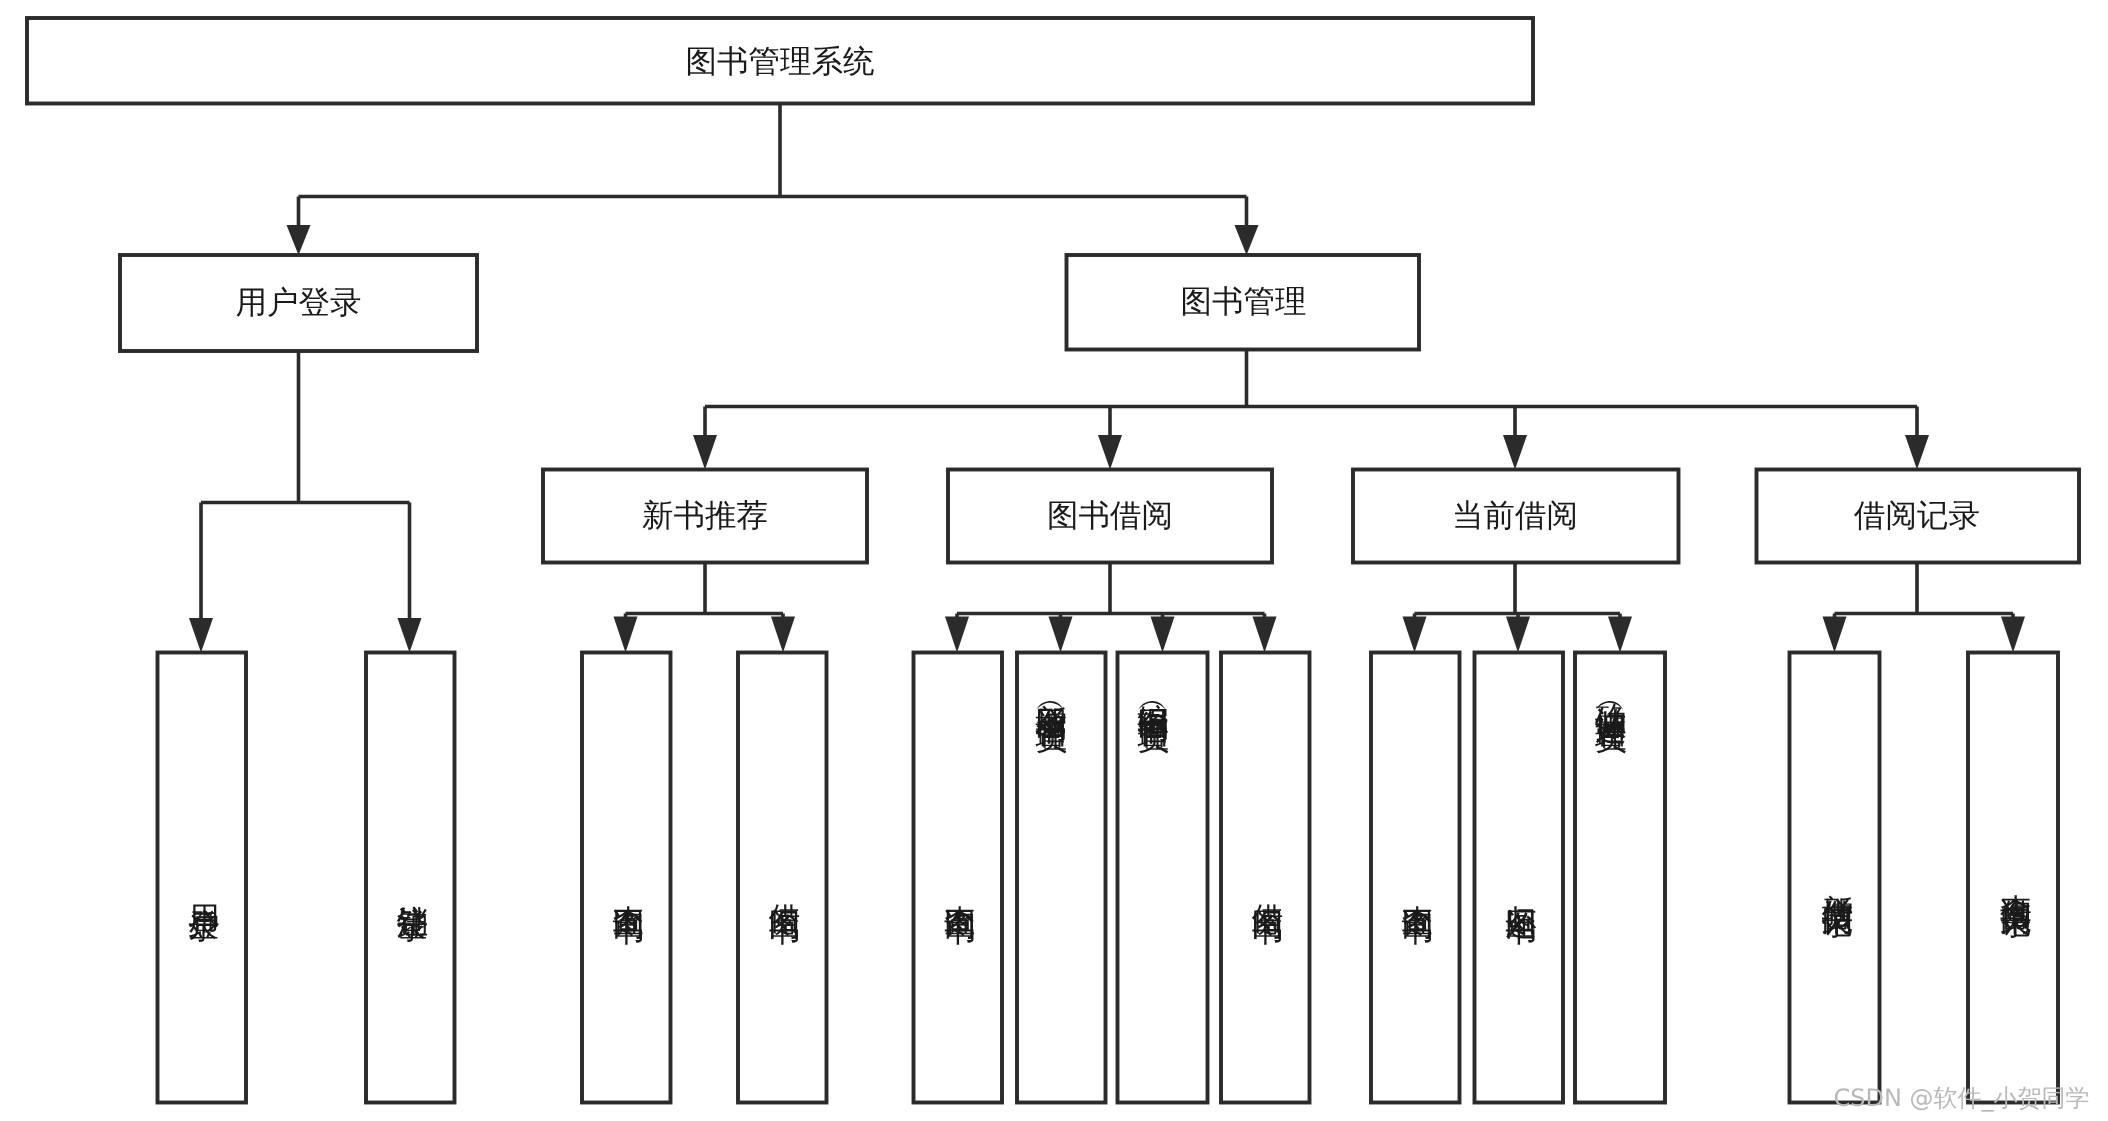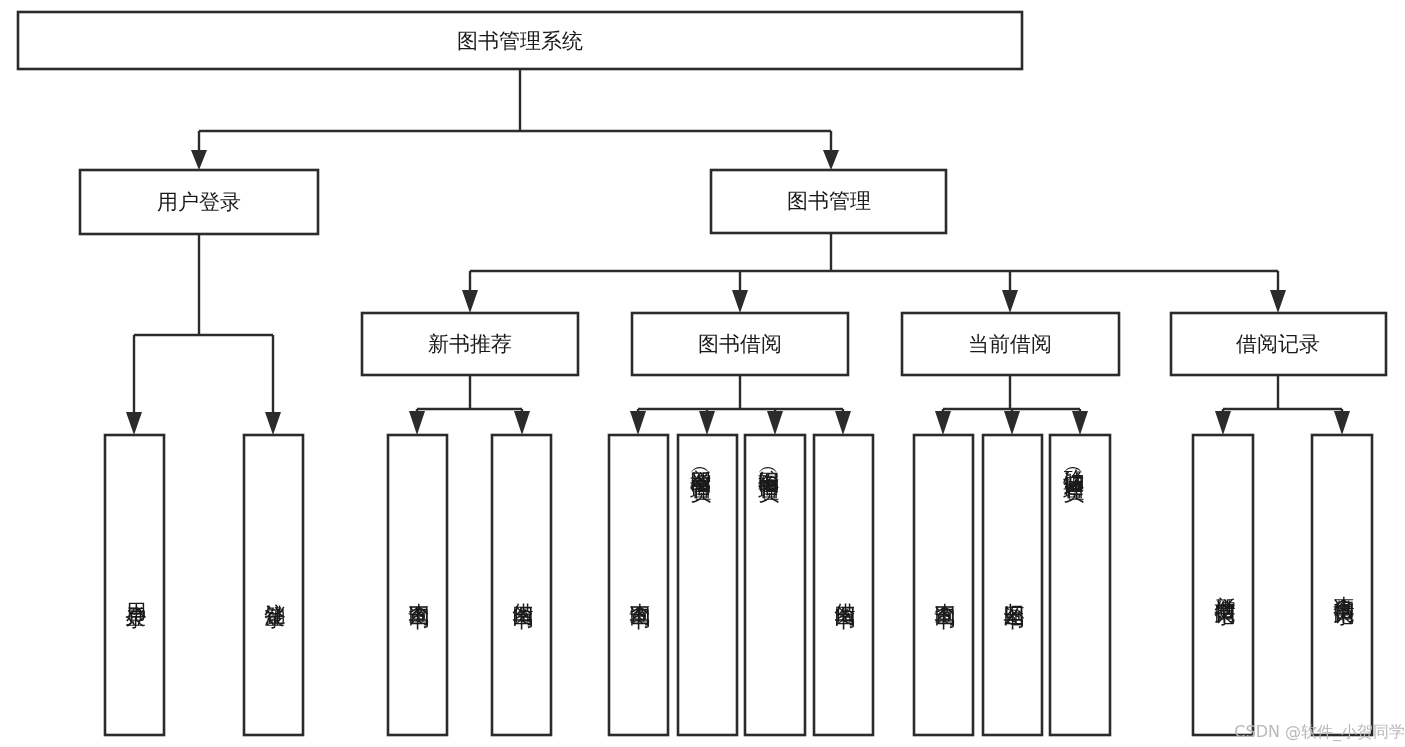--- a/index.html
+++ b/index.html
@@ -54,21 +54,21 @@
     font-family: "DejaVu Sans", "Liberation Sans", sans-serif;
     font-size: 21px;
     fill: #1a1a1a;
     writing-mode: vertical-rl;
     text-orientation: upright;
     text-anchor: middle;
     letter-spacing: 2px;
   }
   .watermark {
     position: absolute;
-    right: 0;
+    right: 12px;
     bottom: 4px;
     font-family: "DejaVu Sans", "Liberation Sans", sans-serif;
     font-size: 16px;
     color: #b9b9b9;
     white-space: nowrap;
     user-select: none;
   }
 </style>
 </head>
 <body>

